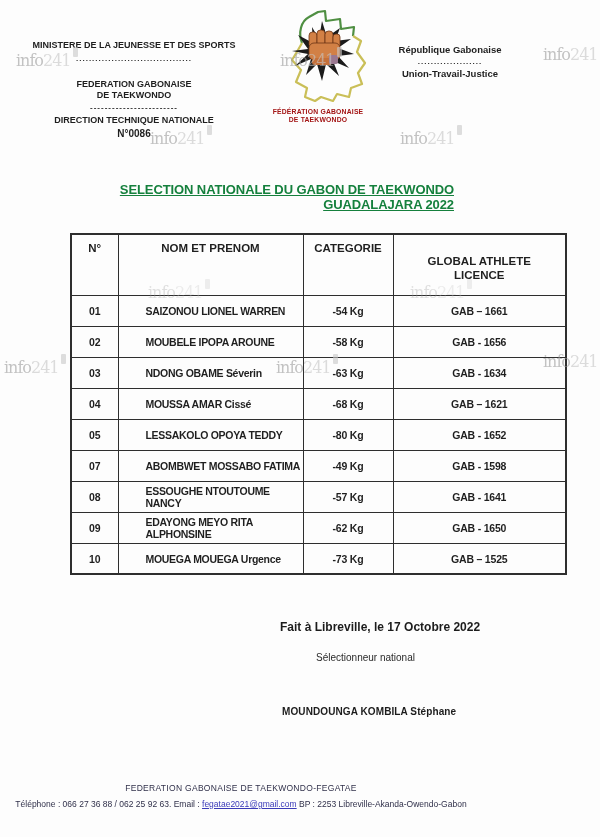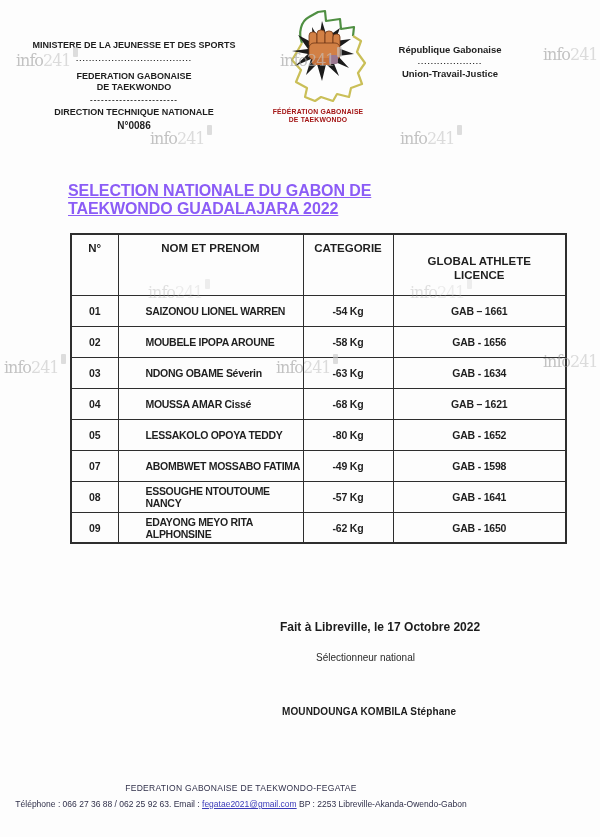--- a/index.html
+++ b/index.html
@@ -7,36 +7,36 @@
   body {
     width:600px; height:837px; position:relative; overflow:hidden;
     font-family:"Liberation Sans", sans-serif; color:#1c1c1c; background:#fdfdfd;
   }
   .abs { position:absolute; }
 
   
   .hdr-left { left:28px; top:40px; width:212px; text-align:center;
               font-weight:bold; font-size:9px; line-height:1.2; color:#1e1e1e; }
   .hdr-left .dots { font-size:8px; letter-spacing:1px; line-height:1; margin:4px 0 3px; font-weight:bold; color:#2a2a2a; }
-  .hdr-left .l2 { margin-top:8px; }
+  .hdr-left .l2 { margin-top:16px; }
   .hdr-left .l5 { margin-top:2px; font-size:10px; }
 
   .hdr-right { left:372px; top:44px; width:156px; text-align:center;
                font-weight:bold; font-size:9.5px; line-height:1.2; color:#1e1e1e; }
   .hdr-right .dots { font-size:8px; letter-spacing:1px; line-height:1; margin:3px 0 2px; color:#2a2a2a; }
 
   
   .logo-wrap { left:262px; top:8px; width:112px; text-align:center; }
   .logo-caption { margin-top:2px; font-size:6.8px; font-weight:bold; color:#a31515;
                   line-height:1.25; letter-spacing:0.2px; }
 
   
-  .doc-title { left:68px; top:182px; width:386px; text-align:left;
-               font-size:16px; font-weight:bold; letter-spacing:-0.1px;
-               text-decoration:underline; color:#8b5cf6; }
+  .doc-title { left:68px; top:182px; width:386px; text-align:right;
+               font-size:13px; font-weight:bold; letter-spacing:-0.1px;
+               text-decoration:underline; color:#15803d; }
 
   
   .sel-table { left:70px; top:233px; width:495px; border-collapse:collapse;
                table-layout:fixed; }
   .sel-table th, .sel-table td { border:1.6px solid #2e2e2e; font-weight:bold; color:#1f1f1f; }
   .sel-table { border:2px solid #2e2e2e; }
   .sel-table th { height:60px; vertical-align:top; padding-top:7px; font-size:11.5px; text-align:center; }
   .sel-table td { height:31px; font-size:10.5px; text-align:center; letter-spacing:-0.2px; }
   .sel-table td.name { text-align:left; padding-left:27px; letter-spacing:-0.3px; }
   .hdr-licence-inner { width:112px; margin:12px auto; line-height:1.25; }
@@ -165,20 +165,26 @@
     <td class="name">ESSOUGHE NTOUTOUME NANCY</td>
     <td>-57 Kg</td>
     <td>GAB - 1641</td>
   </tr>
   <tr>
     <td>09</td>
     <td class="name">EDAYONG MEYO RITA ALPHONSINE</td>
     <td>-62 Kg</td>
     <td>GAB - 1650</td>
   </tr>
+  <tr>
+    <td>10</td>
+    <td class="name">MOUEGA MOUEGA Urgence</td>
+    <td>-73 Kg</td>
+    <td>GAB – 1525</td>
+  </tr>
 </tbody>
   </table>
 
 <div class="abs sig-date">Fait à Libreville, le 17 Octobre 2022</div>
 <div class="abs sig-role">Sélectionneur national</div>
 <div class="abs sig-name">MOUNDOUNGA KOMBILA Stéphane</div>
 
 <div class="abs footer">
   <div class="org">FEDERATION GABONAISE DE TAEKWONDO-FEGATAE</div>
   <div><span>Téléphone : 066 27 36 88 / 062 25 92 63. Email : </span><a class="email">fegatae2021@gmail.com</a><span> BP : 2253 Libreville-Akanda-Owendo-Gabon</span></div>

